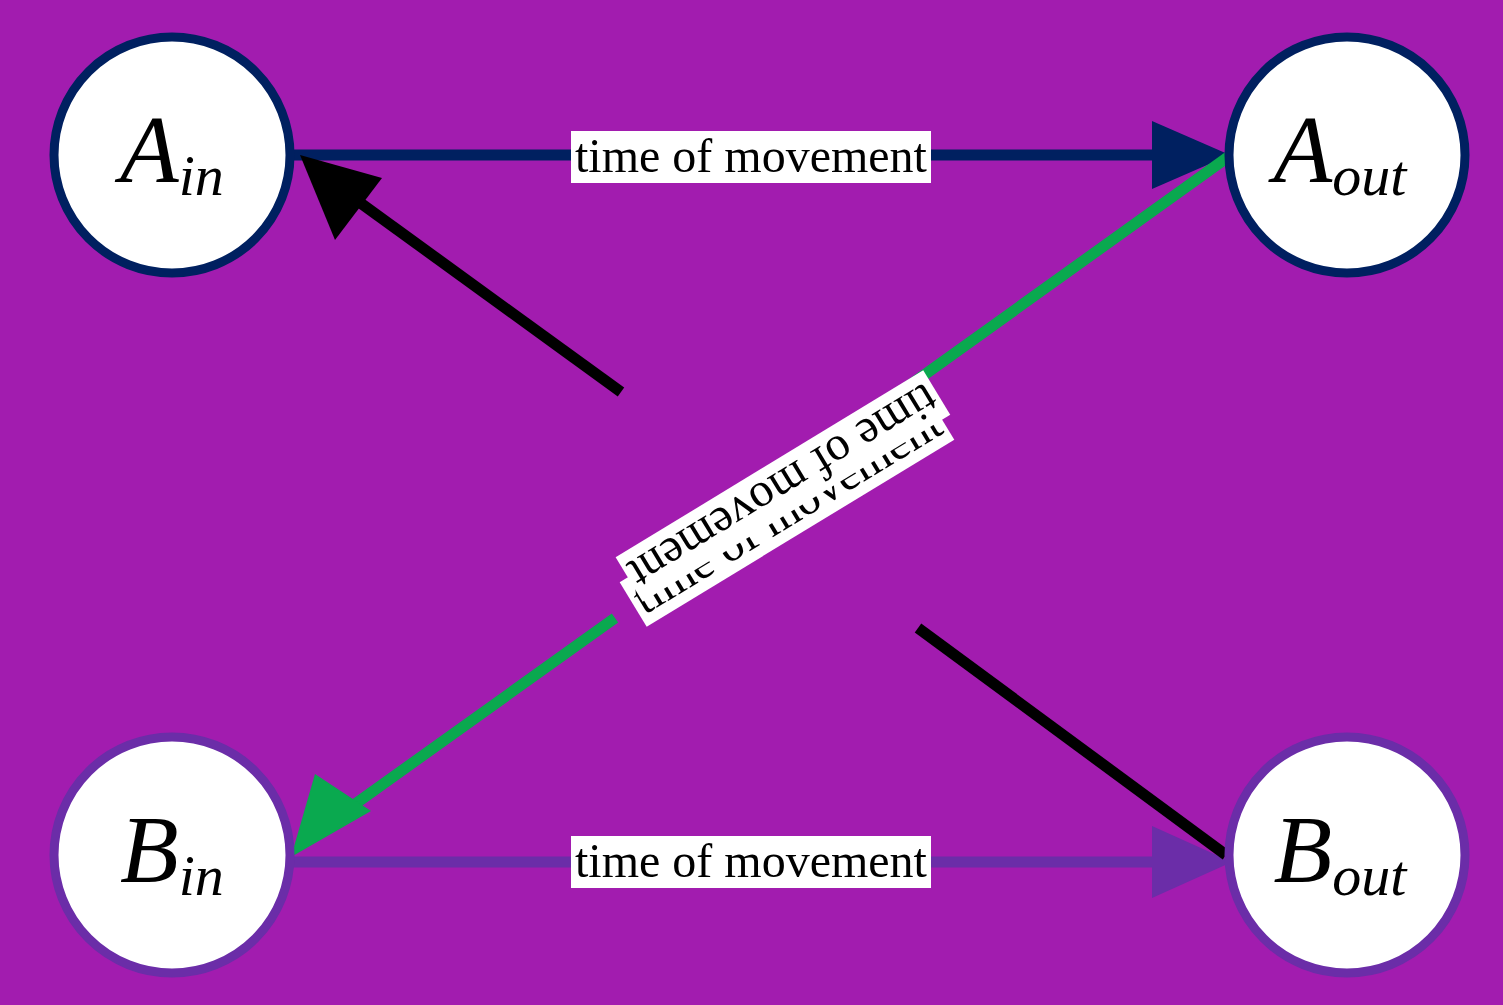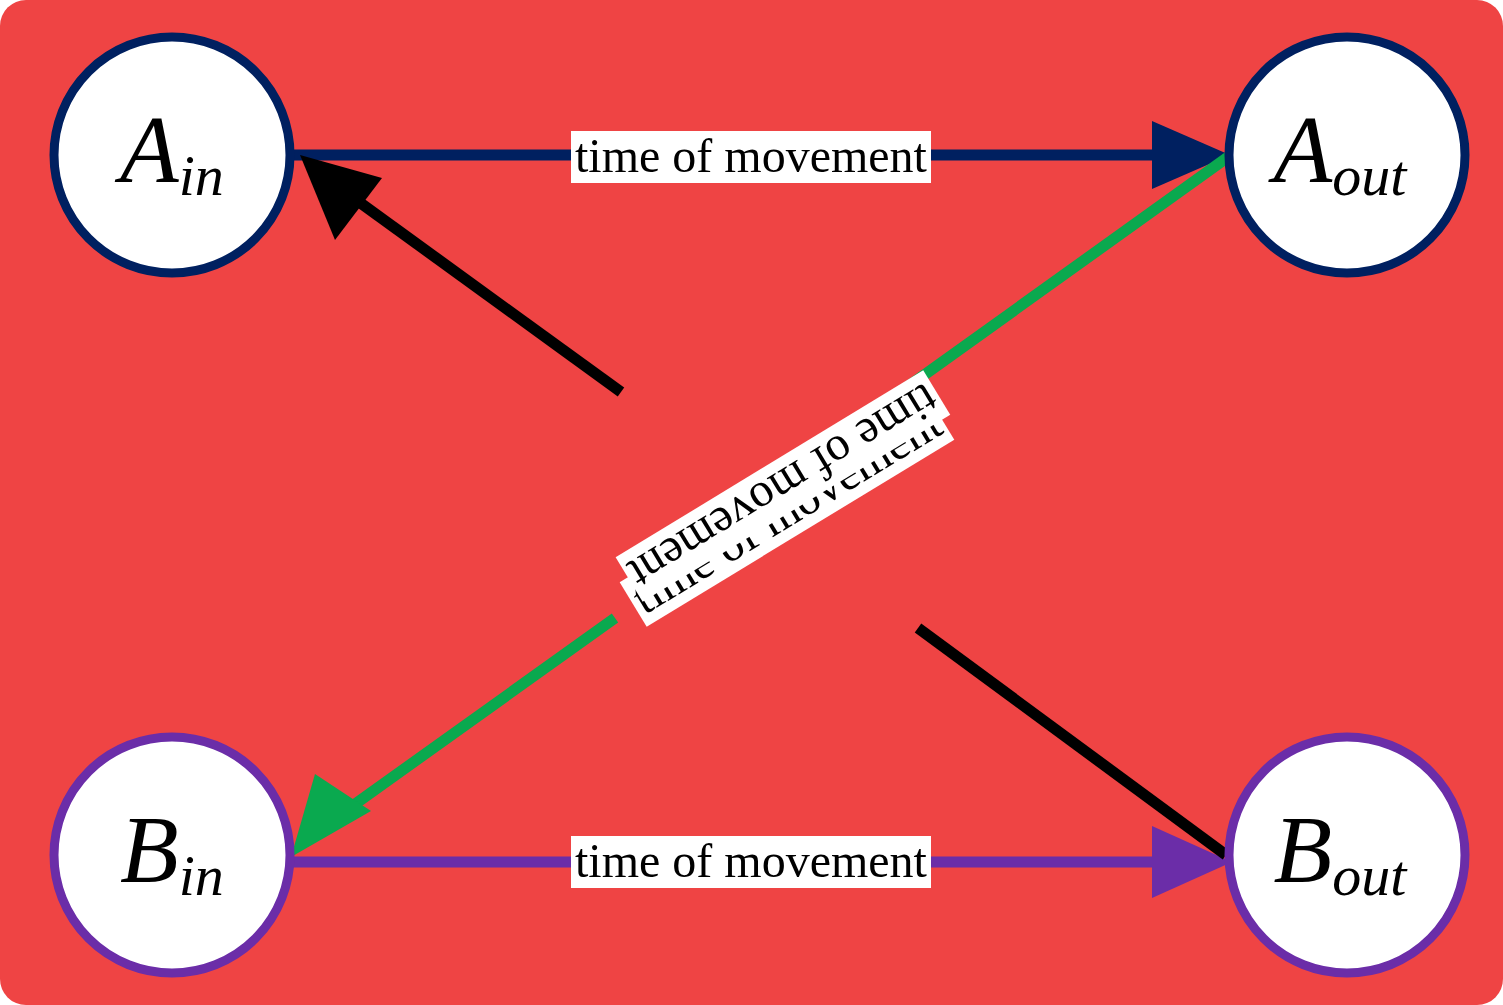--- a/index.html
+++ b/index.html
@@ -8,23 +8,22 @@
     padding: 0;
     background: #ffffff;
   }
   body {
     font-family: "Liberation Serif", "DejaVu Serif", serif;
   }
   #diagram-root {
     position: relative;
     width: 1503px;
     height: 1005px;
-    background: #ef4444;
+    background: #a21caf;
     overflow: hidden;
-    border-radius: 26px;
   }
   #diagram-svg {
     position: absolute;
     left: 0;
     top: 0;
     width: 1503px;
     height: 1005px;
     display: block;
   }
   .node-label {

